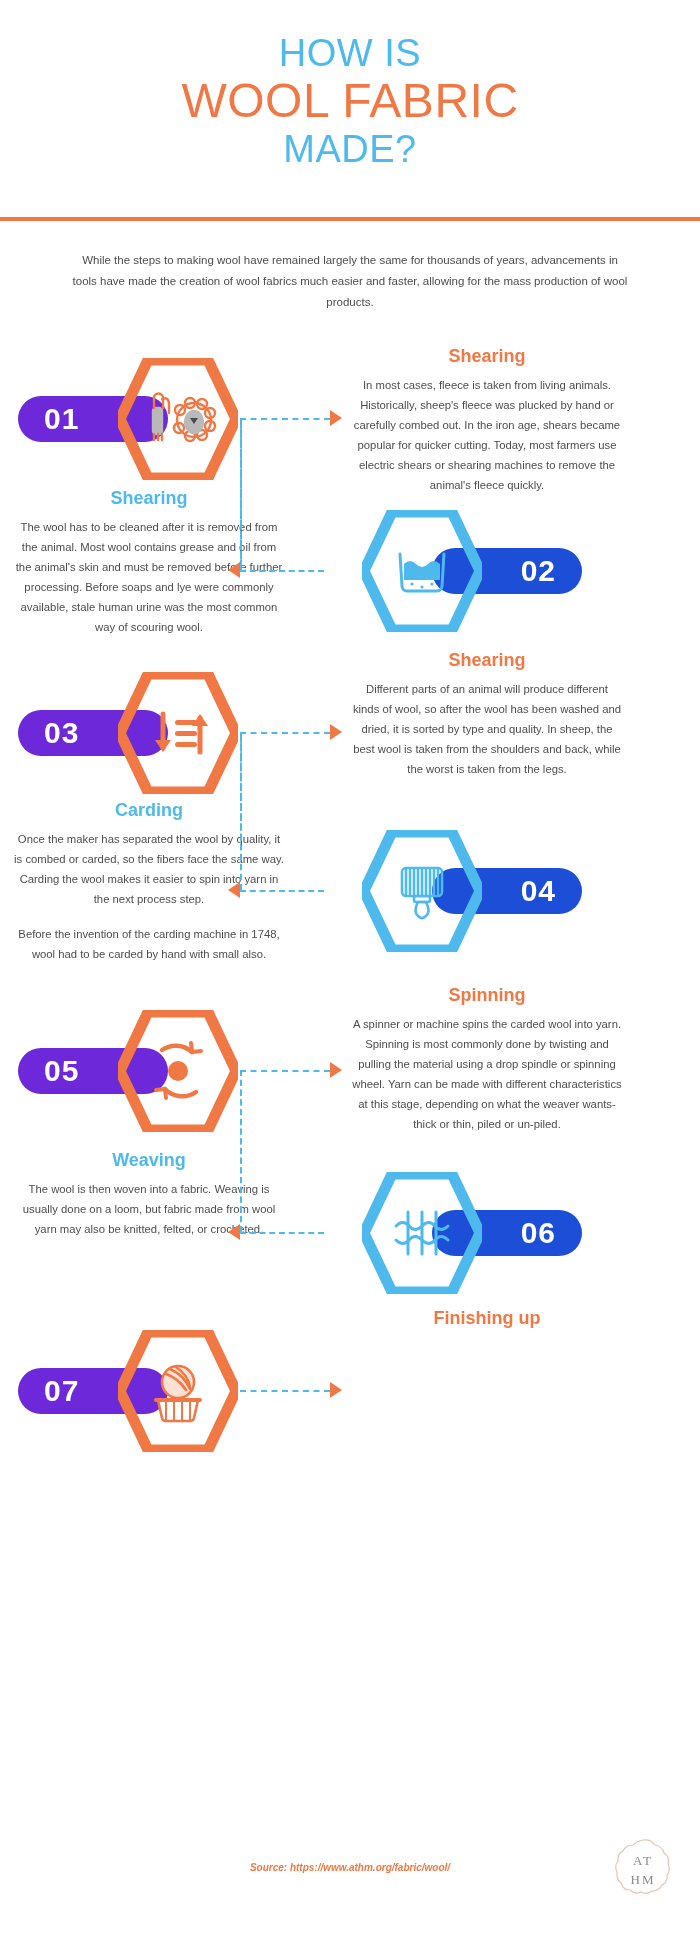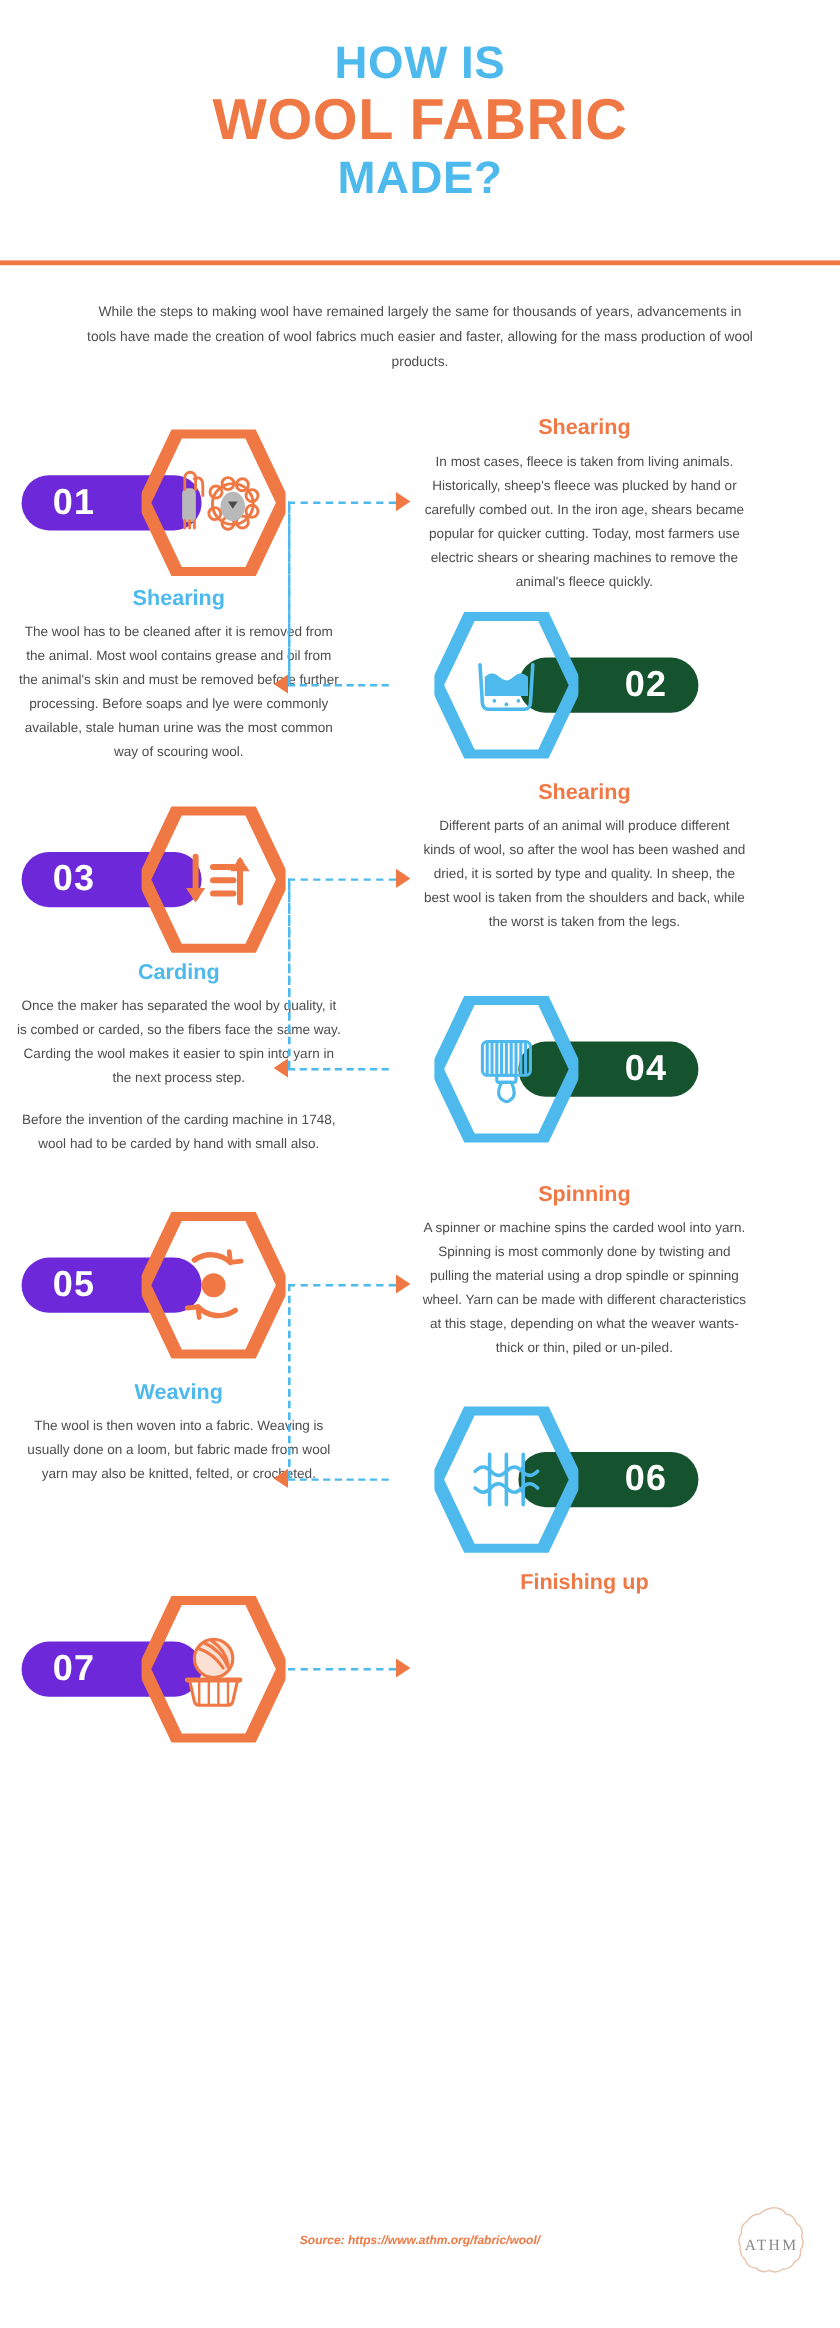--- a/index.html
+++ b/index.html
@@ -10,21 +10,21 @@
     font-family:"Liberation Sans", sans-serif;
     color:#4a4a4a;
     position:relative;
     overflow:hidden;
   }
   .page{position:relative;width:700px;height:1940px;}
 
   
   .header{padding-top:34px;text-align:center;}
   .title-line{
-    font-weight:bold;
+    font-weight:normal;
     letter-spacing:0.5px;
     line-height:1.02;
   }
   .t1{font-size:38px;color:#4db9ec;}
   .t2{font-size:48px;color:#ef7844;margin-top:4px;}
   .t3{font-size:38px;color:#4db9ec;margin-top:4px;}
   .rule{
     position:absolute;
     left:0;top:217px;
     width:700px;height:4px;
@@ -70,21 +70,21 @@
 
   .hex{
     position:absolute;
     top:0;
     width:120px;height:122px;
   }
   .hex.l{left:100px;}
   .hex.r{right:100px;}
 
   .orange{background:#6d28d9;}
-  .blue{background:#14532d;}
+  .blue{background:#1d4ed8;}
 
   
   .txt{
     position:absolute;
     width:270px;
     text-align:center;
   }
   .txt.left{left:14px;}
   .txt.right{left:352px;}
   .step-title{
@@ -133,21 +133,21 @@
     font-weight:bold;
     font-style:italic;
   }
   .logo{
     position:absolute;
     right:26px;top:1838px;
     width:62px;height:66px;
   }
   .logo .lt{
     position:absolute;left:0;top:0;width:62px;height:66px;
-    display:flex;align-items:center;justify-content:center;
+    display:flex;flex-direction:column;align-items:center;justify-content:center;
     font-family:"Liberation Serif", serif;
     font-size:13px;color:#8a8a8a;letter-spacing:2px;line-height:1.45;
   }
 </style>
 </head>
 <body>
 
 <div class="page">
 
   <div class="header">

